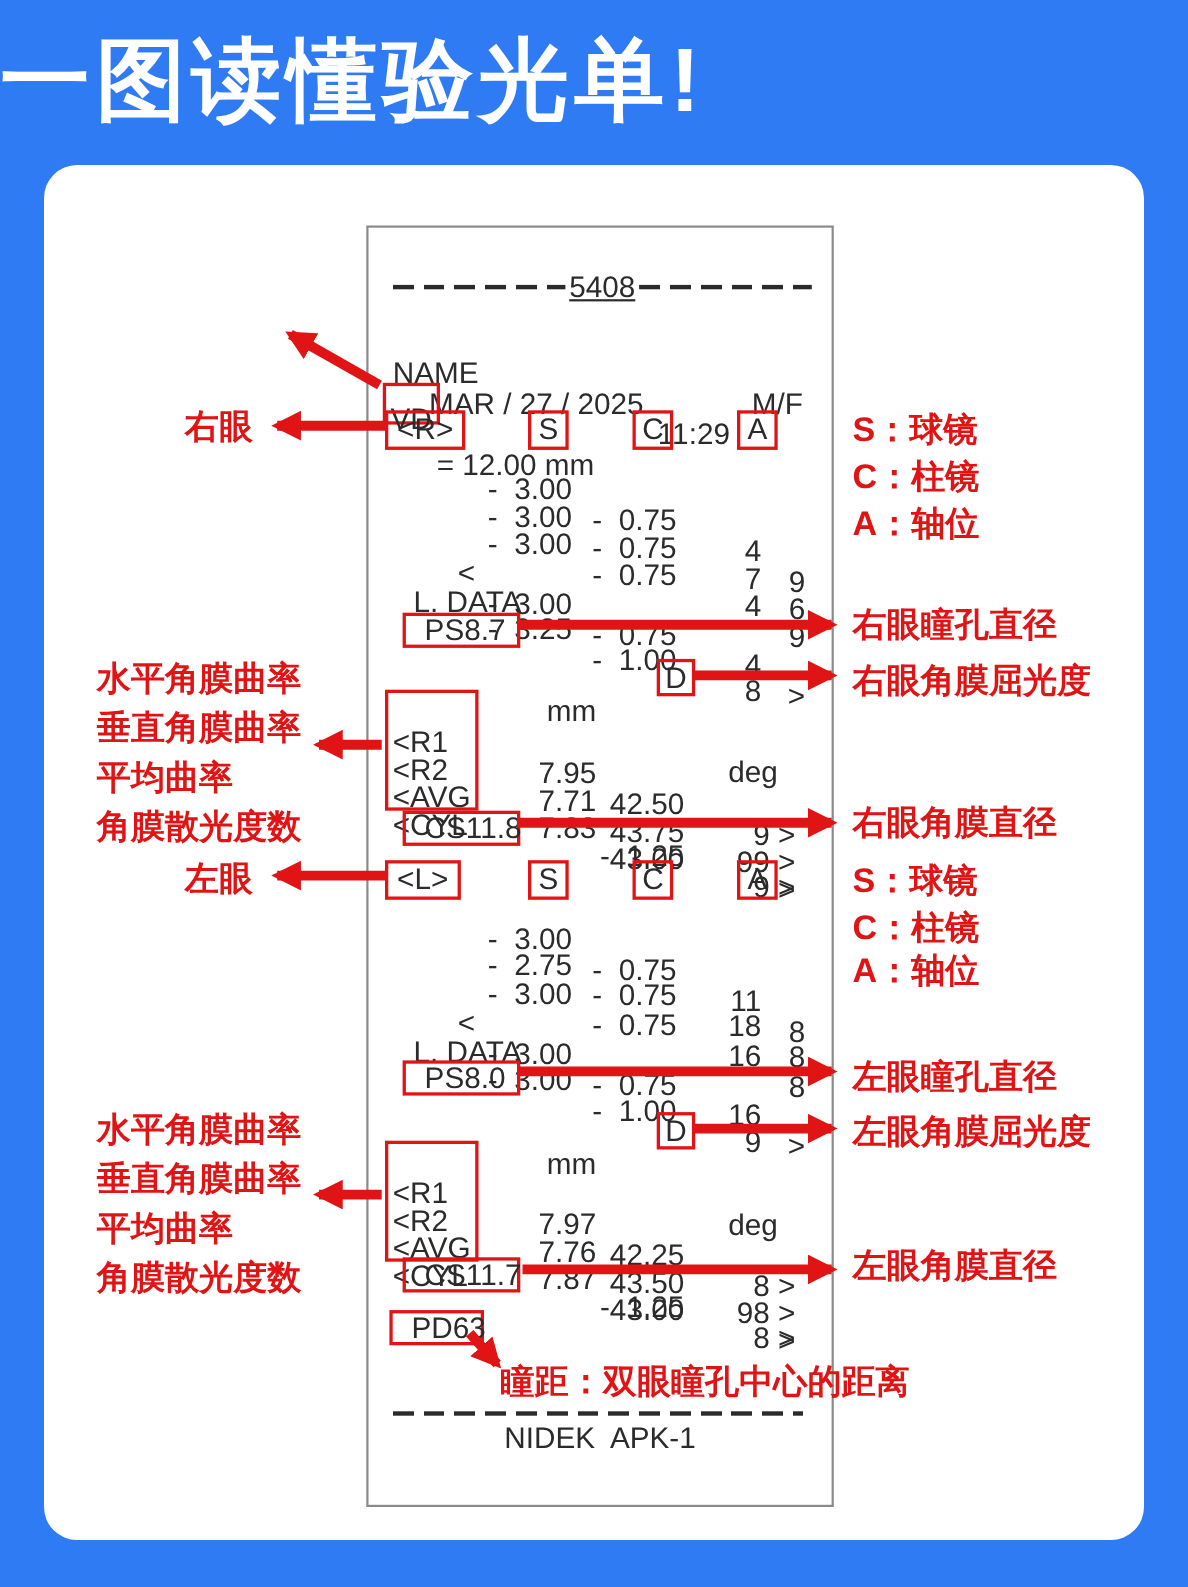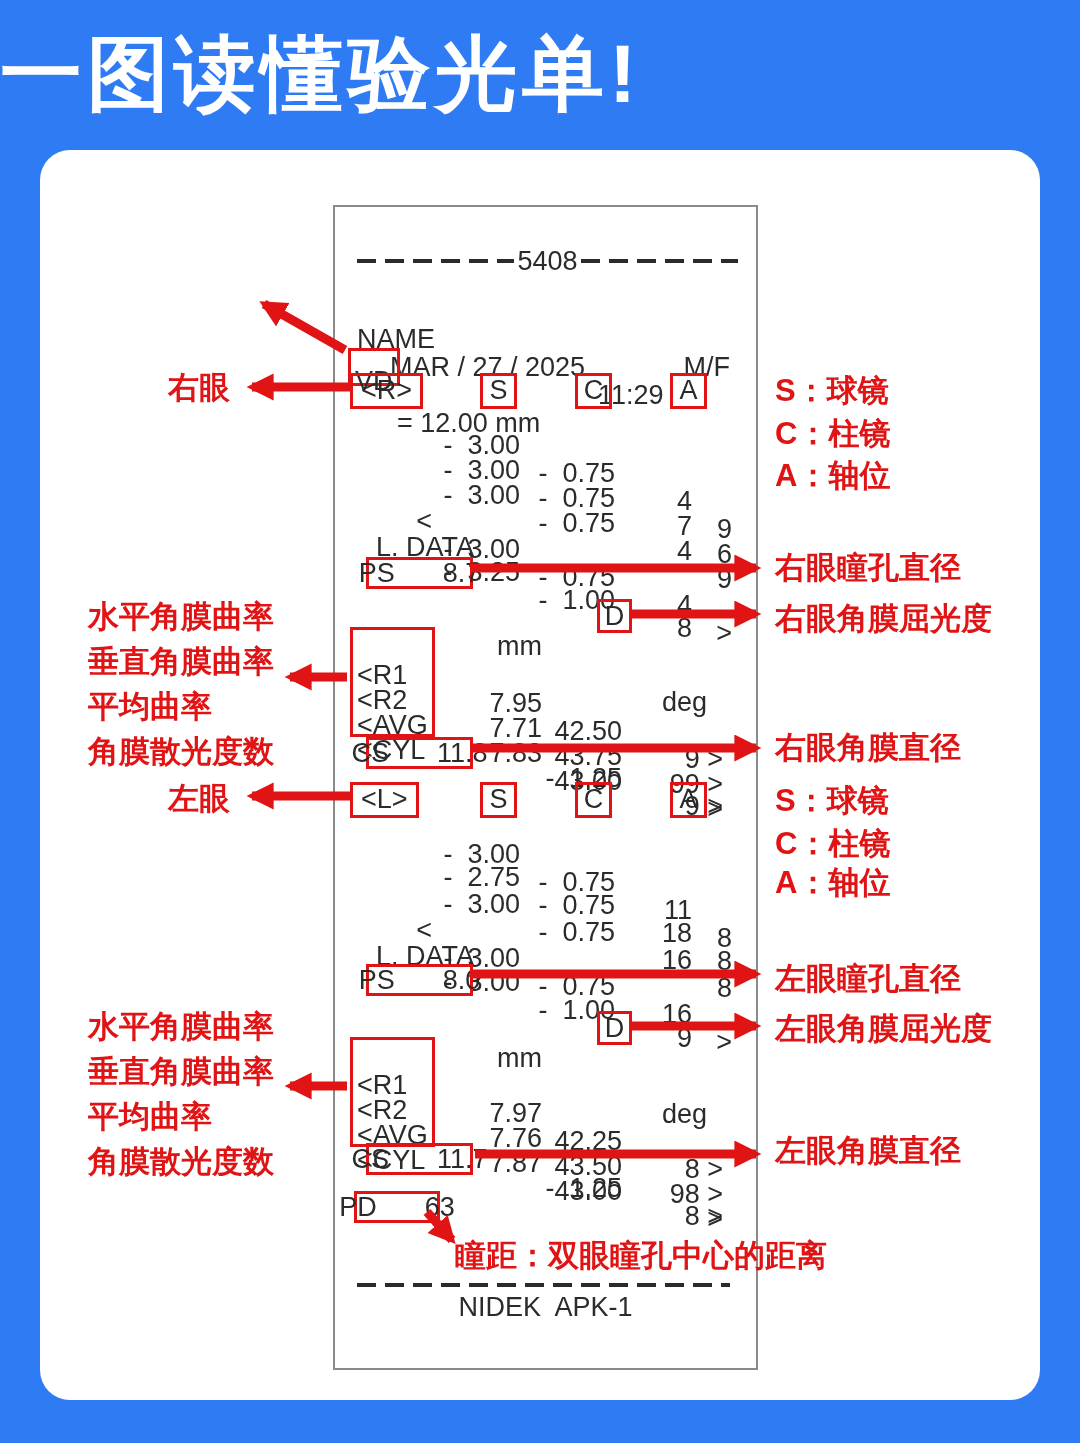--- a/index.html
+++ b/index.html
@@ -19,33 +19,33 @@
   .c-pre{left:58px;width:39px;text-align:right;}
   .c-s{left:95px;width:90px;text-align:right;}
   .c-c{left:190px;width:90px;text-align:right;}
   .c-a{left:298px;width:59px;text-align:right;}
   .c-k{left:360px;width:37px;text-align:right;}
   .k-mm{left:118px;width:89px;text-align:right;}
   .k-d{left:198px;width:89px;text-align:right;}
   .k-deg{left:290px;width:98px;text-align:right;}
   .k-degh{left:290px;width:82px;text-align:right;}
   .serial{position:absolute;top:40px;left:22px;width:381px;display:flex;align-items:center;}
-  .serial .num{margin:0 3px;}
+  .serial .num{margin:0 3px;text-decoration:underline;}
   .dashseg{flex:1;height:4px;background:repeating-linear-gradient(90deg,var(--ink) 0 19px,transparent 19px 28px);}
   .sep{position:absolute;top:1076px;left:22px;width:373px;height:4px;
        background:repeating-linear-gradient(90deg,var(--ink) 0 19px,transparent 19px 28px);}
   .device-row{text-align:center;}
 
   
   .vdbox{position:absolute;left:13px;top:-5px;height:33px;border:3px solid var(--red);padding:16px 4px;box-sizing:border-box;}
   .eyebox{position:absolute;left:15px;top:-6px;height:36px;border:3px solid var(--red);padding:0 8px;box-sizing:border-box;}
   .hbox{position:absolute;top:-6px;width:37px;height:36px;border:3px solid var(--red);text-align:center;box-sizing:border-box;}
   .dbox{position:absolute;left:262px;top:-5px;width:35px;height:34px;border:3px solid var(--red);text-align:center;box-sizing:border-box;}
   .valbox{position:absolute;left:31px;width:107px;height:32px;border:3px solid var(--red);box-sizing:border-box;
-          display:flex;justify-content:center;align-items:center;padding:0 7px;gap:48px;}
+          display:flex;justify-content:space-between;align-items:center;padding:0 17px;}
   .groupbox{position:absolute;left:15px;width:85px;height:110px;border:3px solid var(--red);box-sizing:border-box;}
 
   
   .ann{position:absolute;color:var(--red);font-weight:bold;font-size:31px;line-height:38px;white-space:nowrap;z-index:4;}
   .ann-r{left:60px;width:170px;text-align:right;}
   .klines{line-height:45px;}
   .arrows{position:absolute;left:0;top:0;z-index:5;pointer-events:none;}
 </style>
 </head>
 <body>

